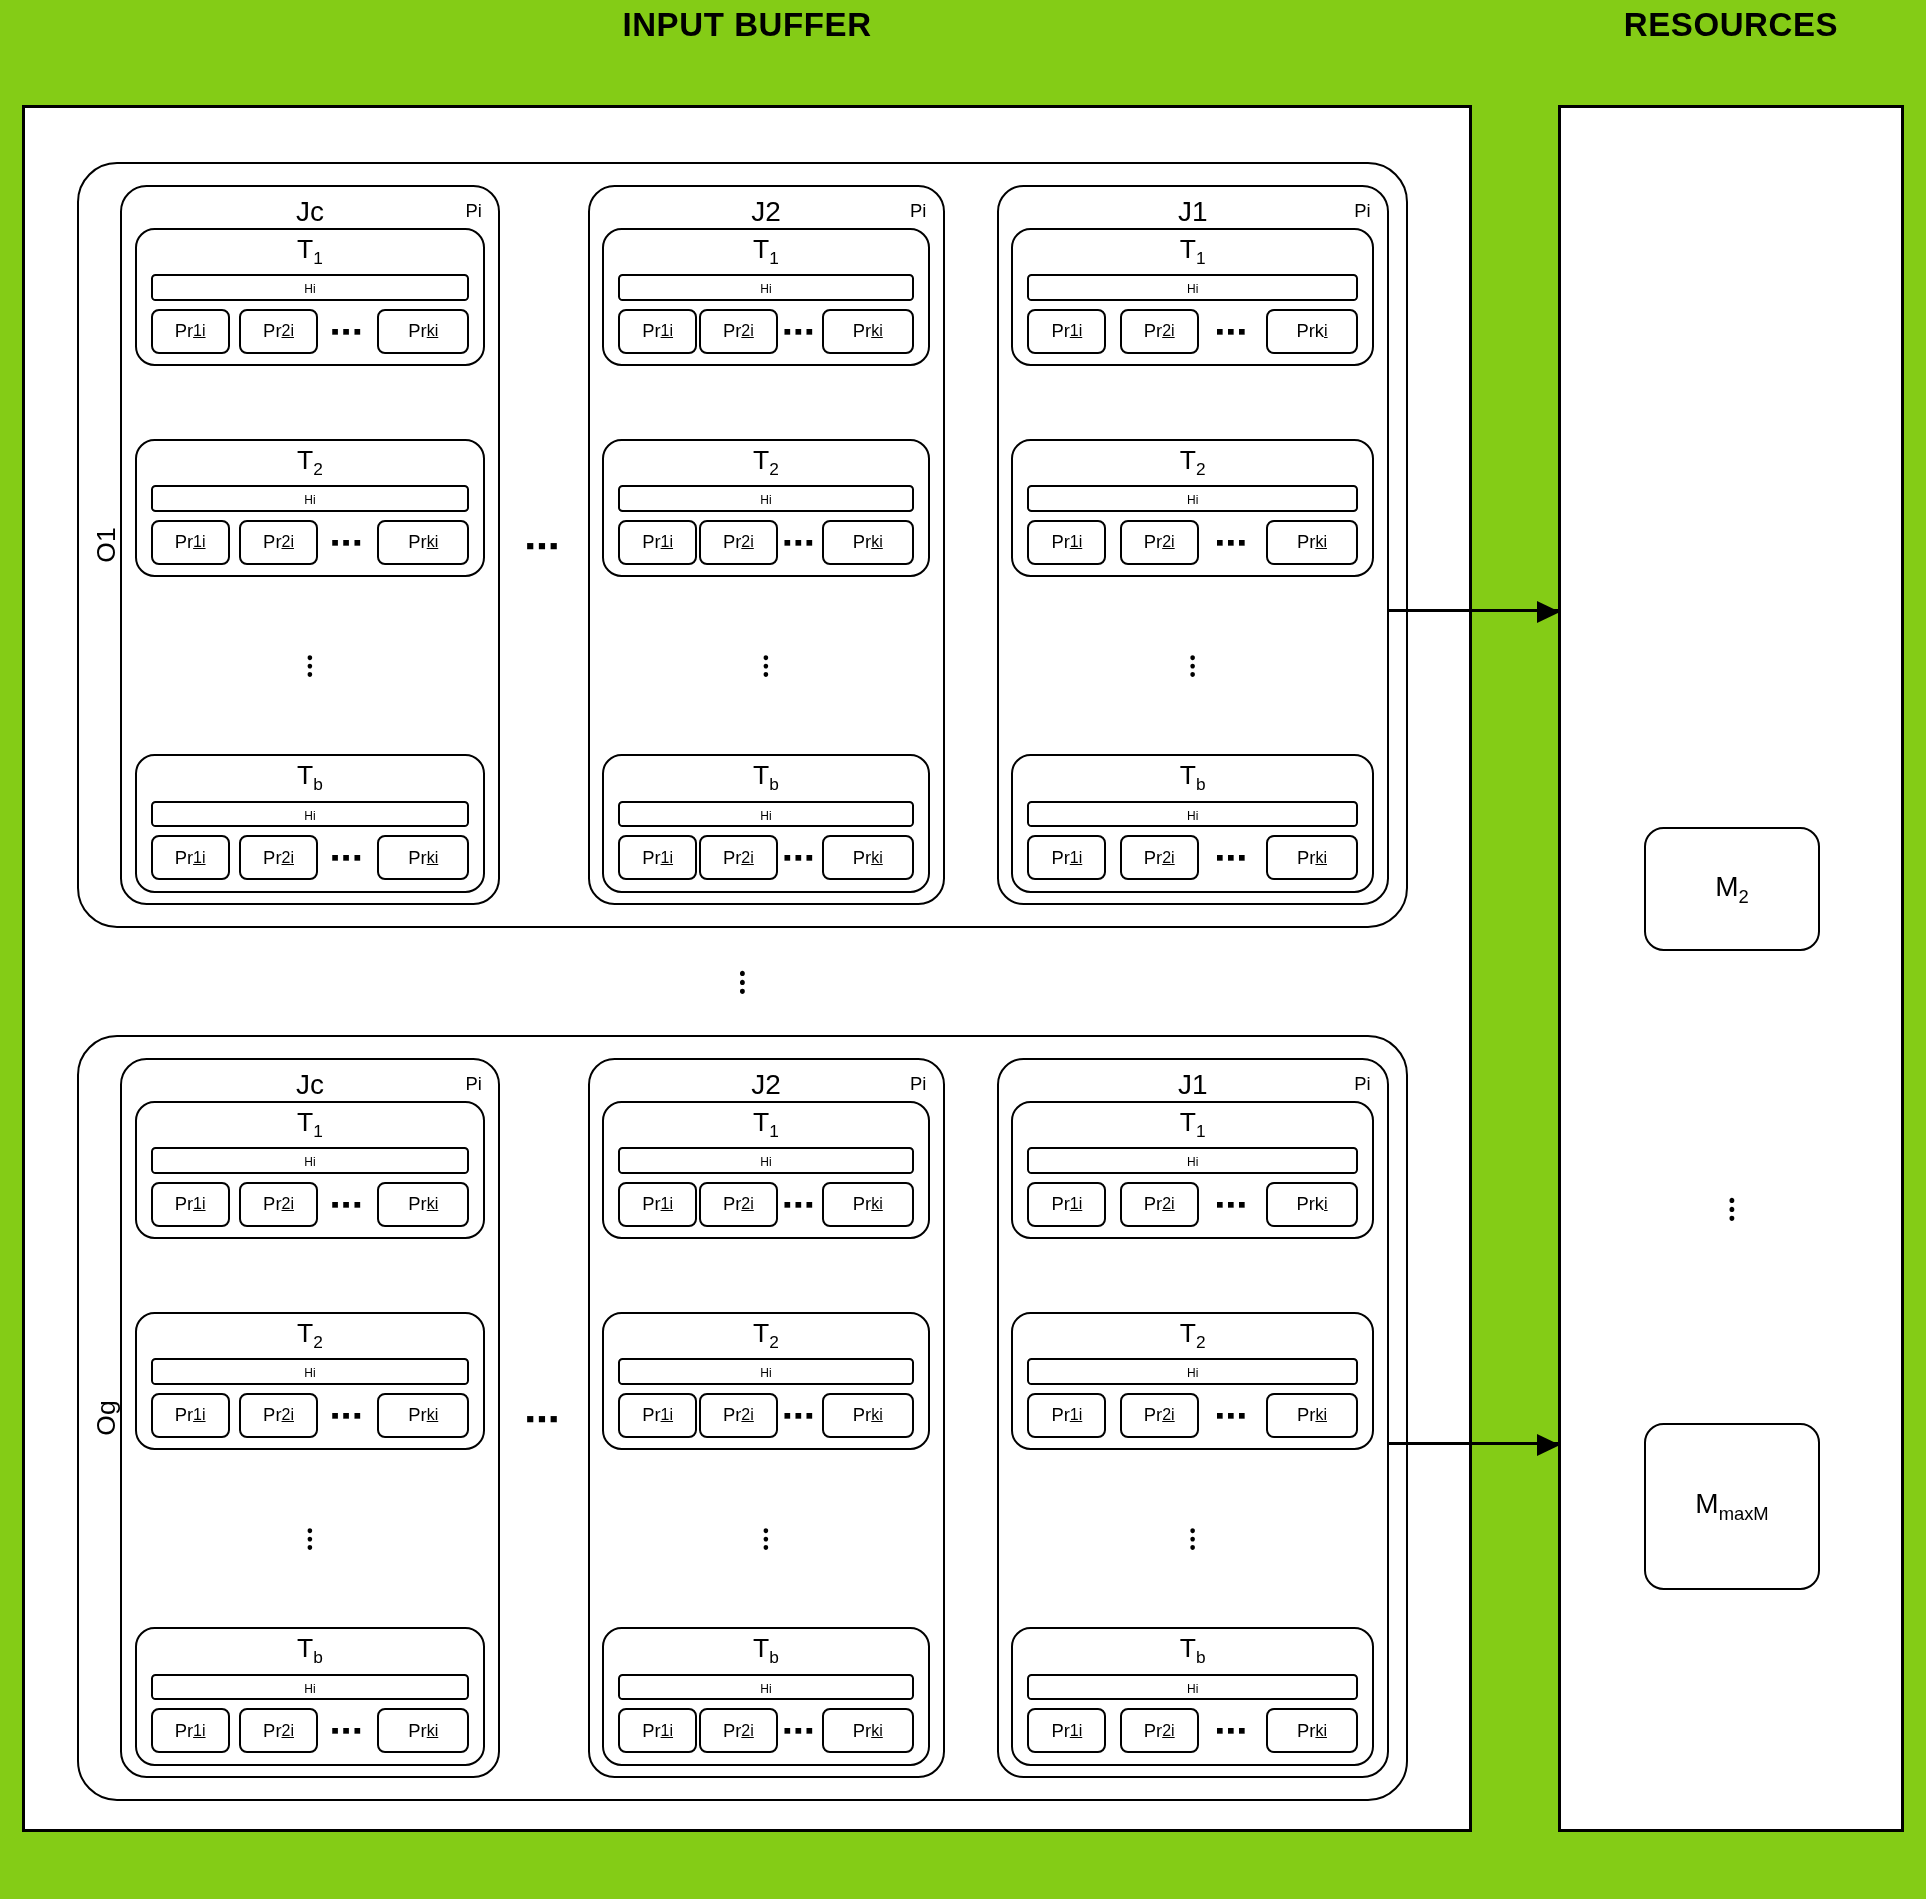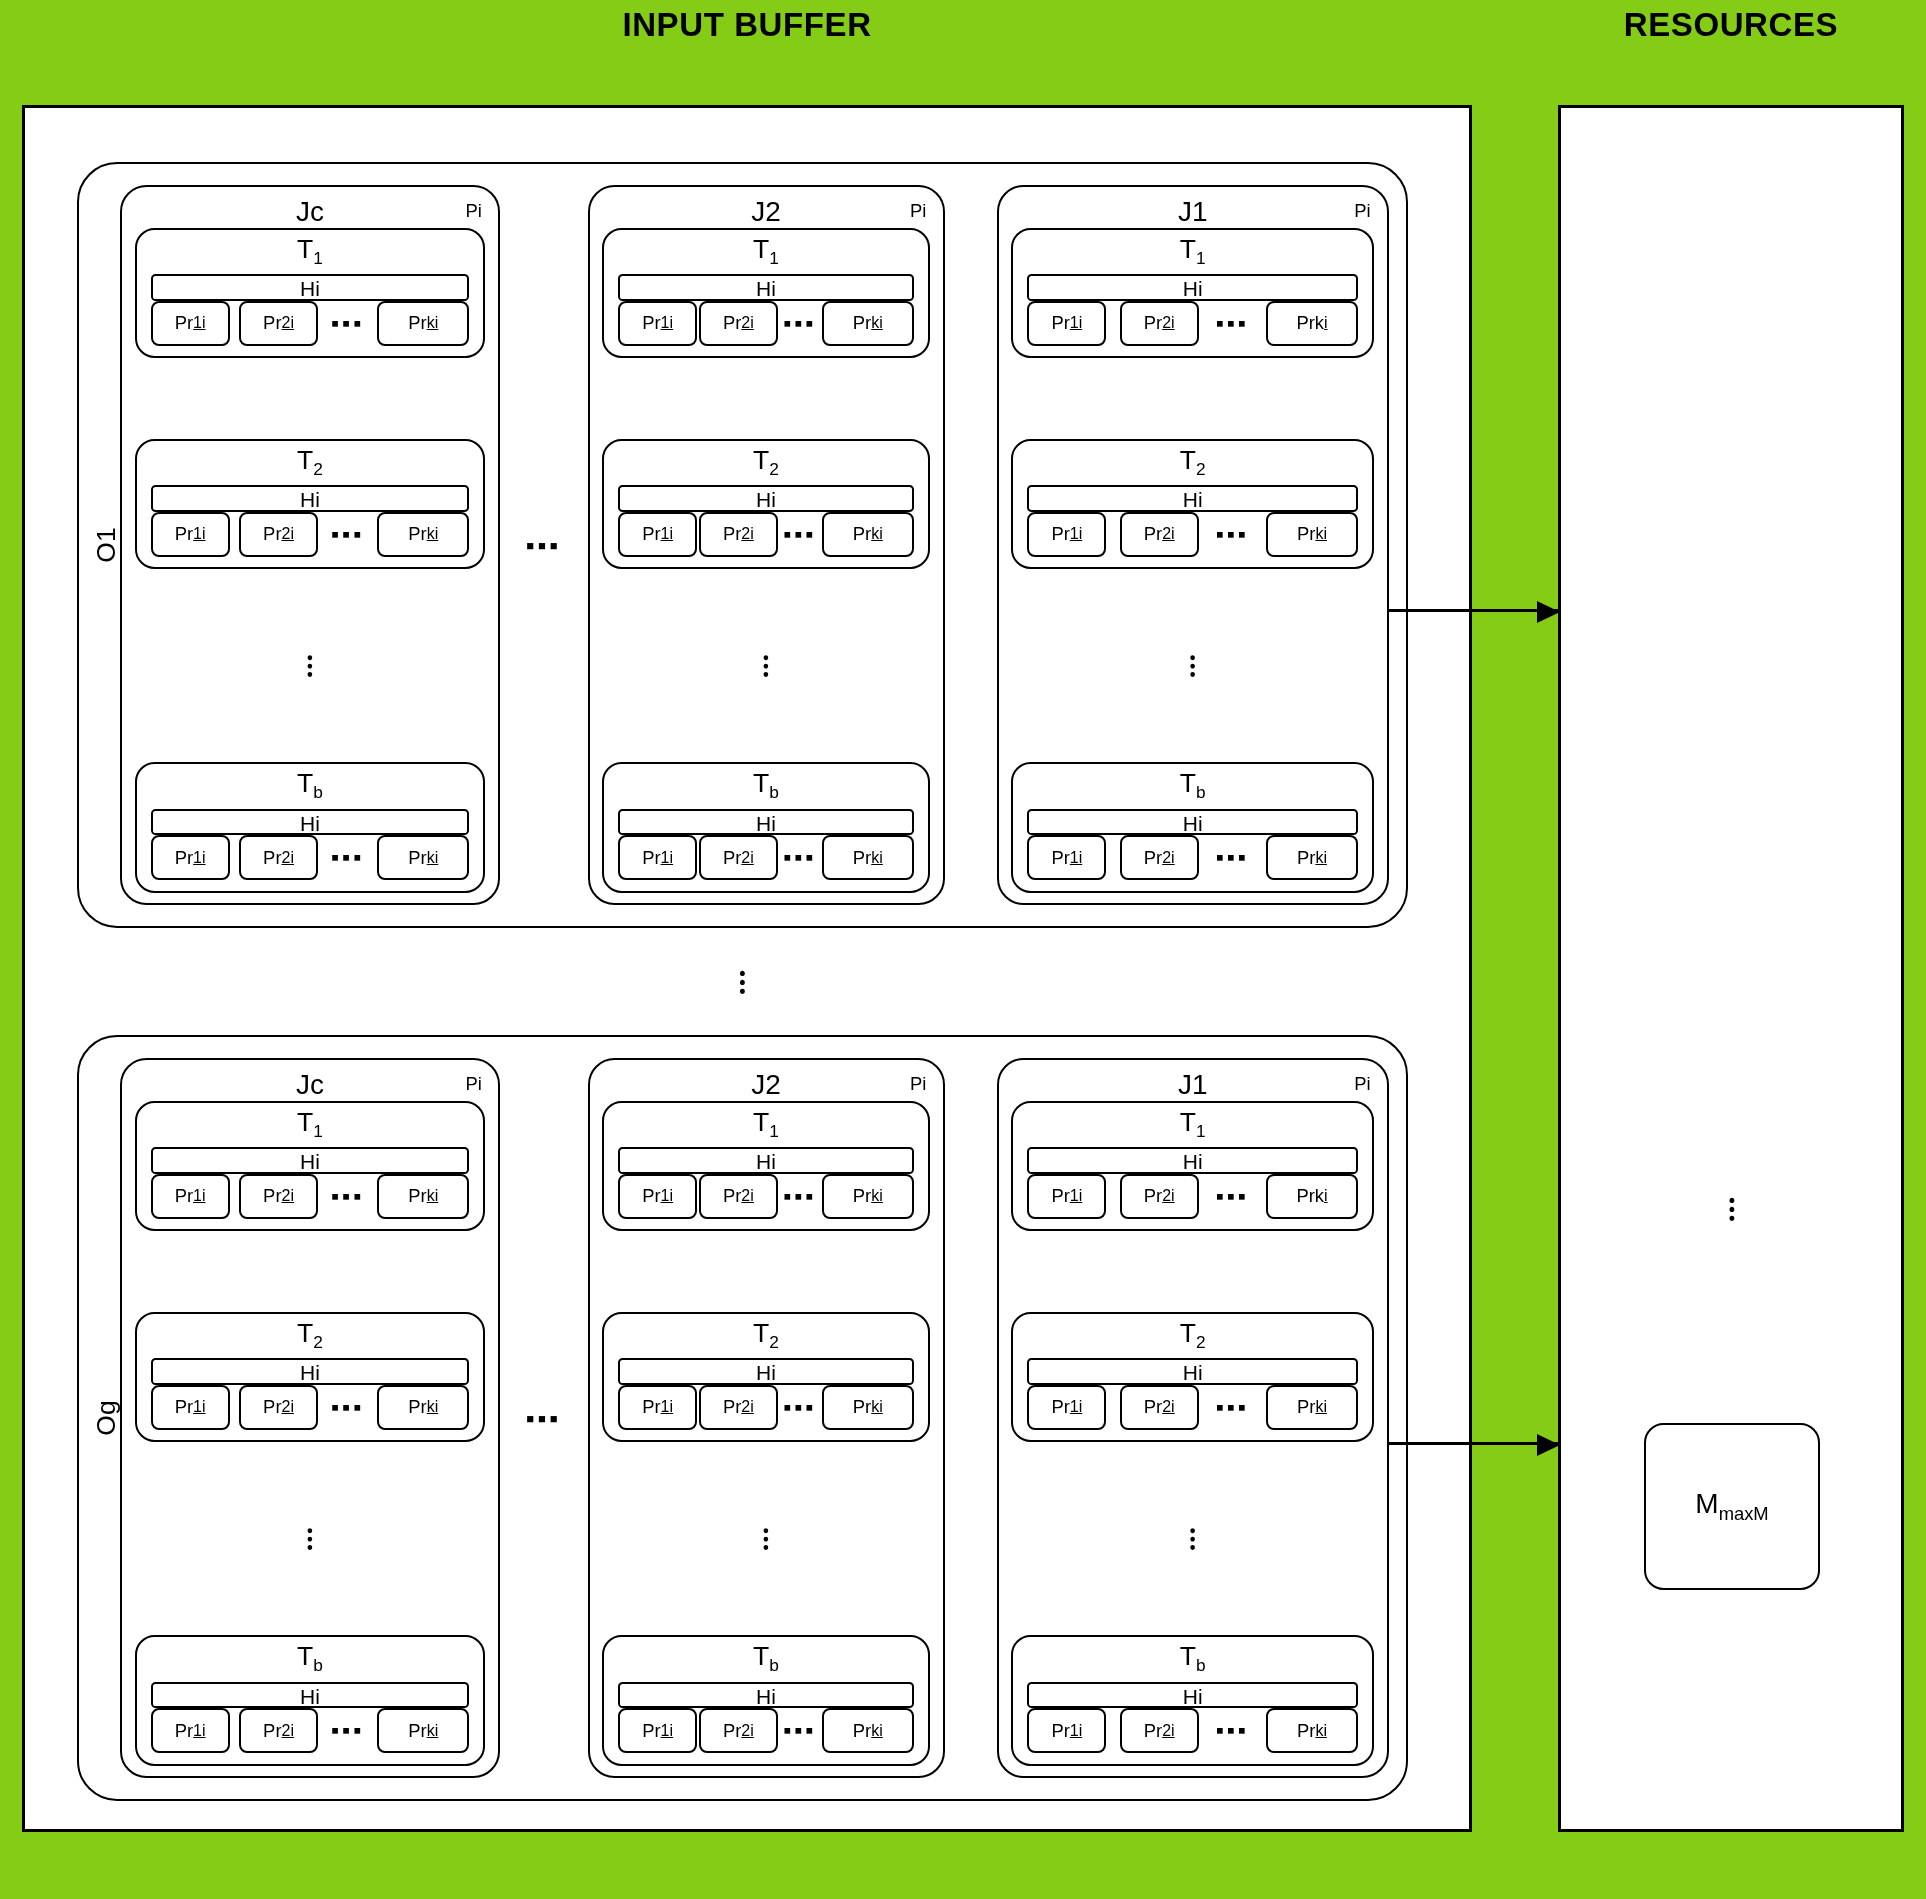--- a/index.html
+++ b/index.html
@@ -127,24 +127,25 @@
   }
   .task-name .sub {
     font-size: 17.3px;
     vertical-align: sub;
   }
   .hi-bar {
     border: 2.3px solid #000;
     border-radius: 4.6px;
     background: #fff;
     text-align: center;
-    font-size: 21px;
+    font-size: 12px;
     line-height: 26.5px;
     height: 26.5px;
     box-sizing: border-box;
+    margin-bottom: 8px;
   }
   .proc-row {
     display: flex;
     align-items: center;
     justify-content: space-between;
   }
   .proc-box {
     border: 2.3px solid #000;
     border-radius: 8px;
     background: #fff;
@@ -671,20 +672,23 @@
             </div>
           </div>
         </div>
     </div>
 
   </div>
 
   <div class="panel" id="resources-panel">
   </div>
 
+  <div class="machine-box" id="machine-2">
+    <span>M<span class="sub">2</span></span>
+  </div>
   <div id="machine-dots">
     <span>⁝</span>
   </div>
   <div class="machine-box" id="machine-maxM">
     <span>M<span class="sub">maxM</span></span>
   </div>
 
   <div class="arrow" id="arrow-o1"></div>
   <div class="arrow" id="arrow-og"></div>
 

